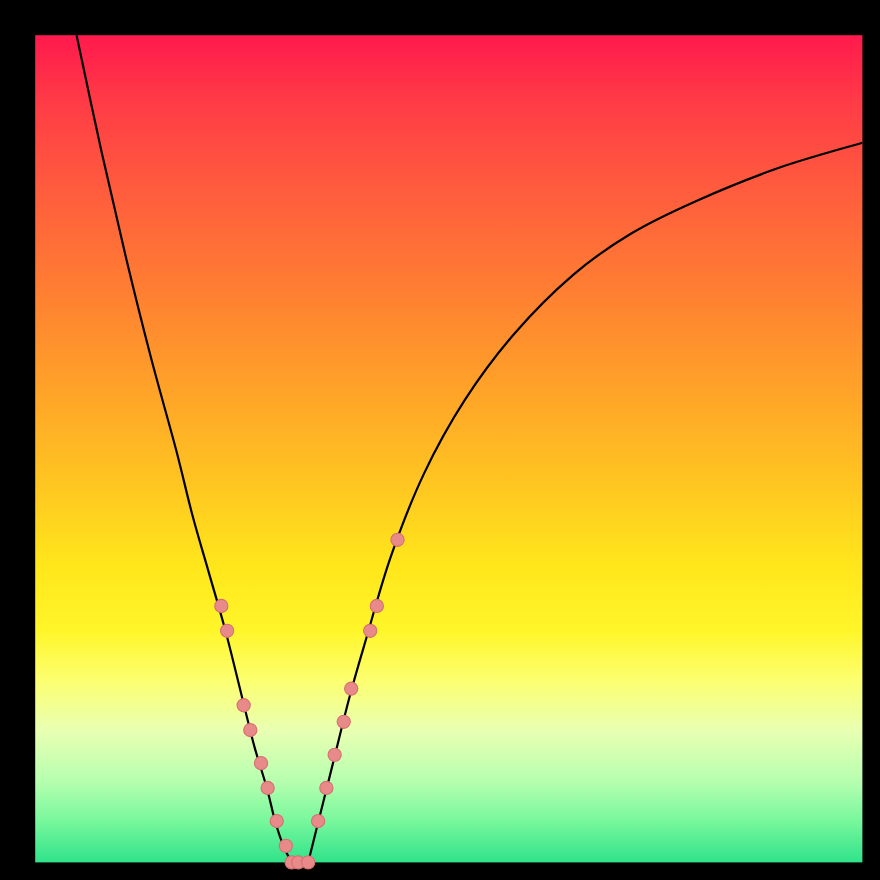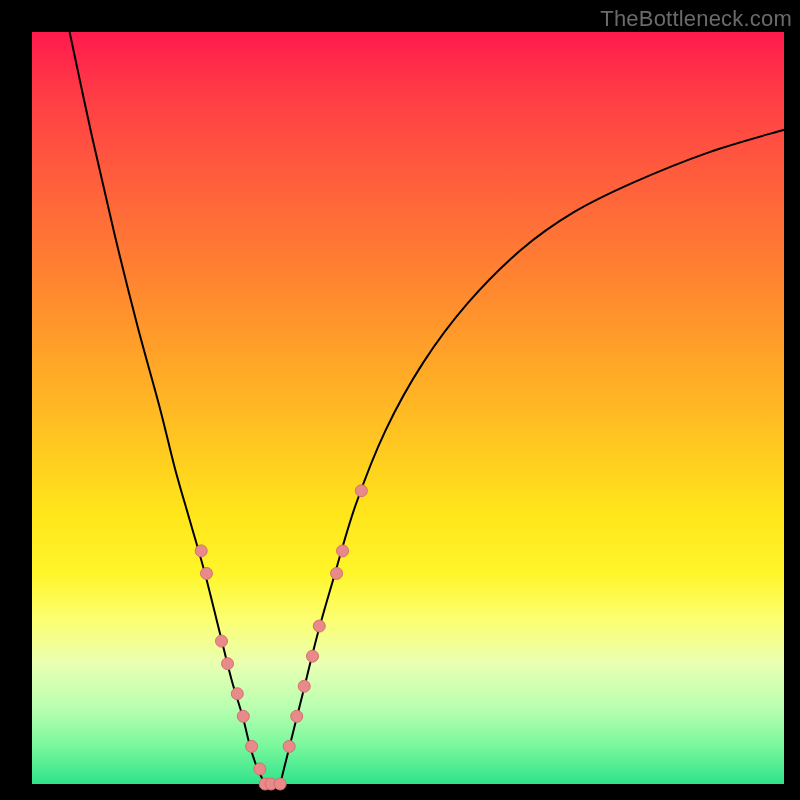--- a/index.html
+++ b/index.html
@@ -89,14 +89,13 @@
           <circle cx="264.704" cy="684.32" r="6" fill="#e98a8a" stroke="#d66f6f" stroke-width="1"></circle>
           <circle cx="272.22400000000005" cy="654.24" r="6" fill="#e98a8a" stroke="#d66f6f" stroke-width="1"></circle>
           <circle cx="280.496" cy="624.16" r="6" fill="#e98a8a" stroke="#d66f6f" stroke-width="1"></circle>
           <circle cx="287.264" cy="594.08" r="6" fill="#e98a8a" stroke="#d66f6f" stroke-width="1"></circle>
           <circle cx="304.56" cy="541.4399999999999" r="6" fill="#e98a8a" stroke="#d66f6f" stroke-width="1"></circle>
           <circle cx="310.57599999999996" cy="518.88" r="6" fill="#e98a8a" stroke="#d66f6f" stroke-width="1"></circle>
           <circle cx="329.376" cy="458.71999999999997" r="6" fill="#e98a8a" stroke="#d66f6f" stroke-width="1"></circle>
         </g>
     </svg>
   </div>
-  <div class="watermark">TheBottleneck.com</div>
 </div>
 
 </body></html>

